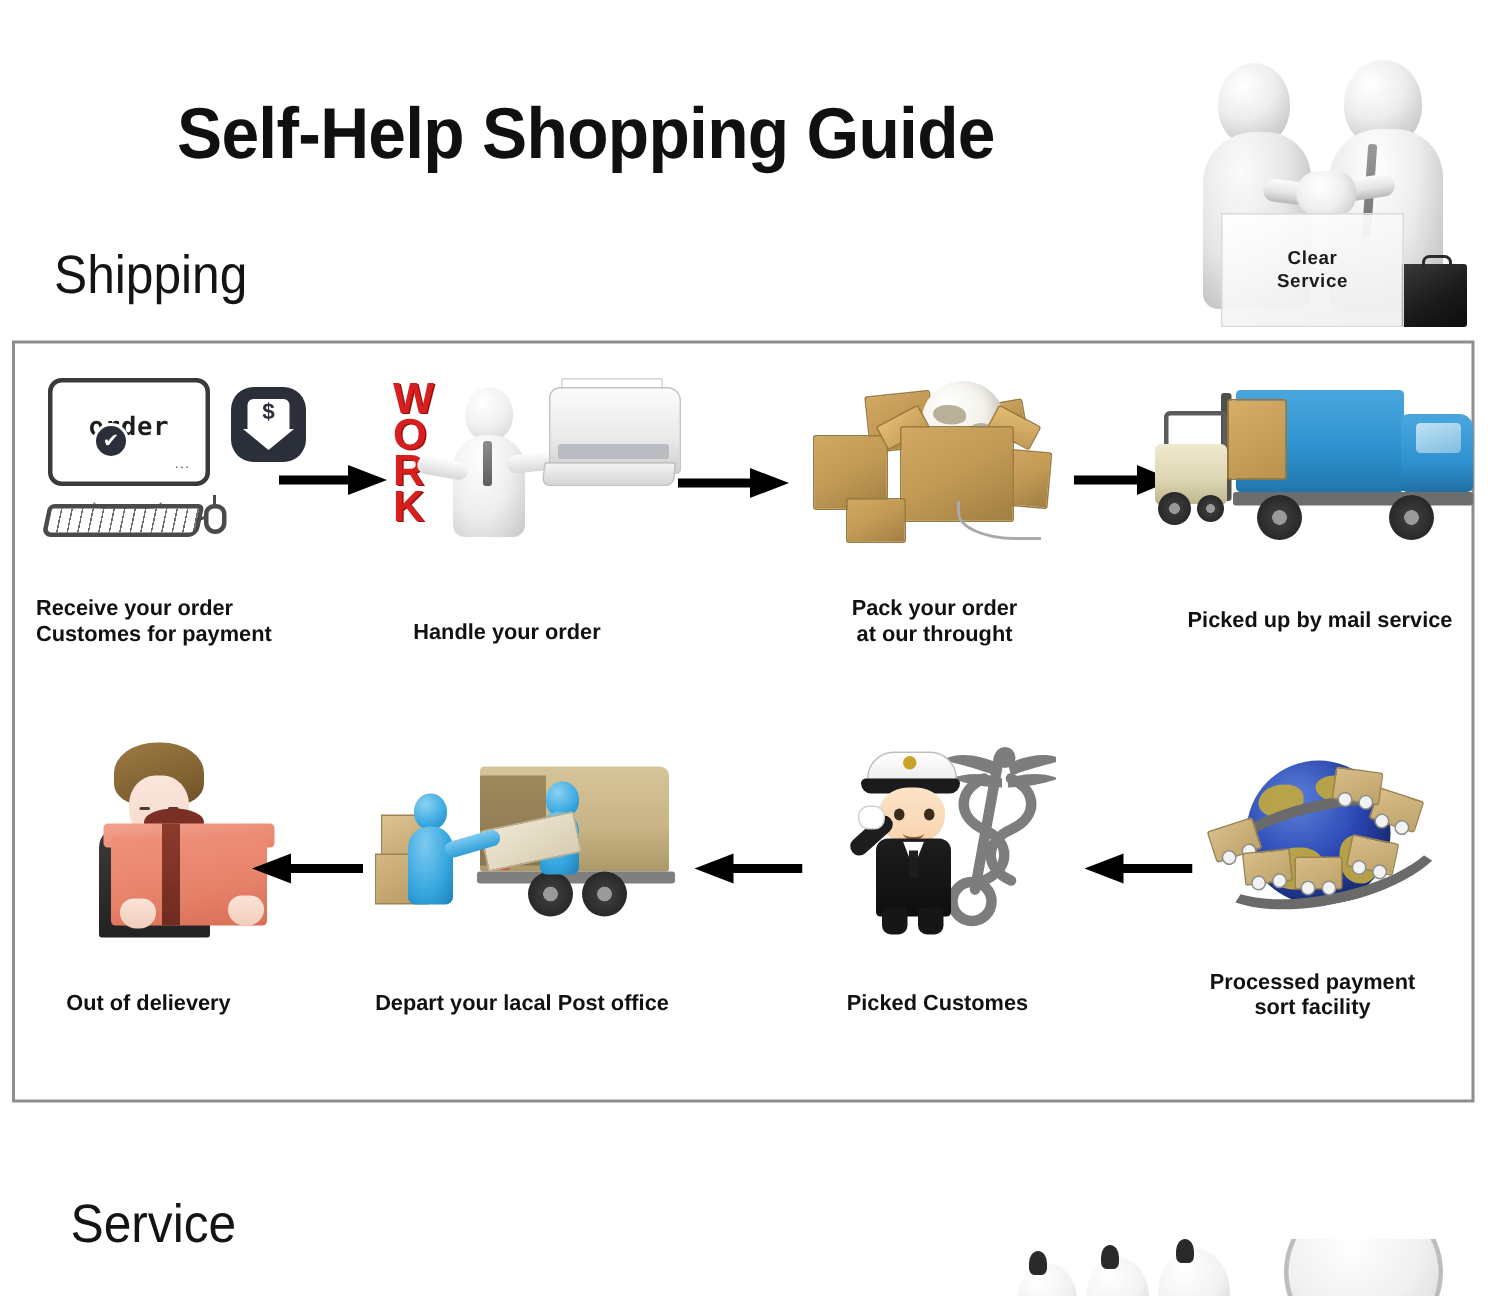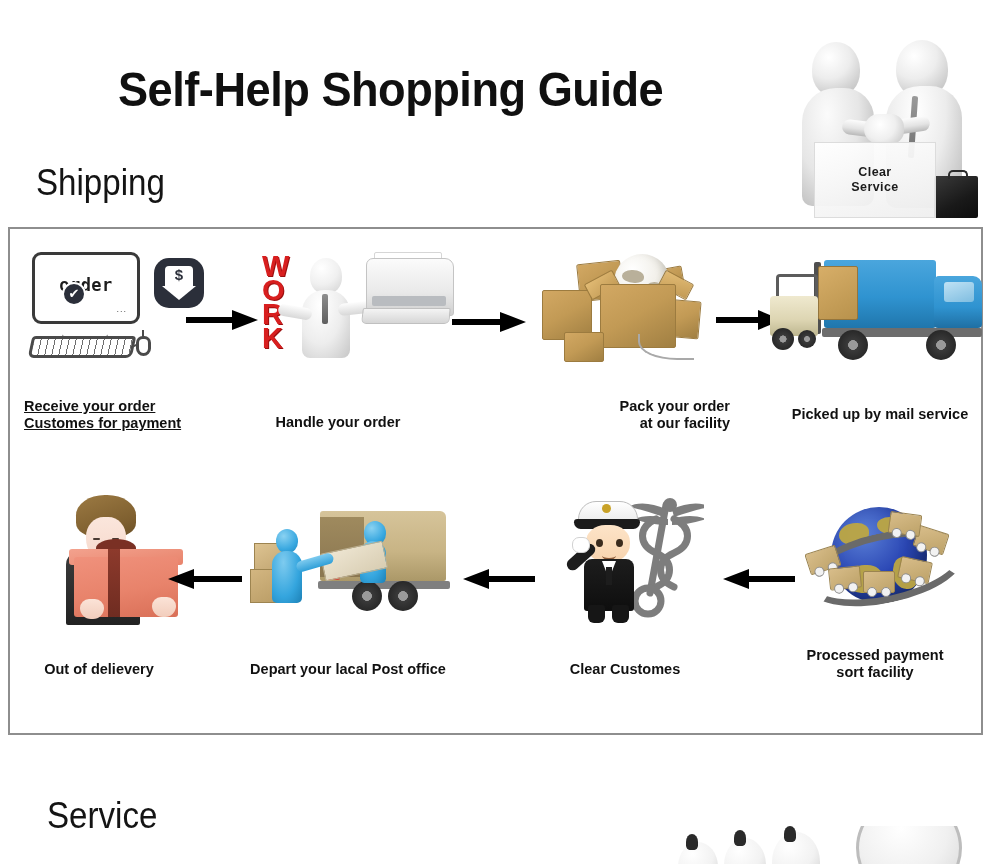--- a/index.html
+++ b/index.html
@@ -656,21 +656,21 @@
       <div class="mon-keyboard"></div>
       <div class="mon-mouse"></div>
       <div class="pay-badge">
         <div class="pay-arrow-body"></div>
         <div class="pay-arrow-tip"></div>
         <div class="pay-dollar">$</div>
       </div>
       <div class="pay-check">✔</div>
     </div>
   </div>
-  <div class="step-label left-align" style="left:10px; top:150px;text-decoration:underline;">
+  <div class="step-label left-align" style="left:10px; top:150px;">
     <div>Receive your order</div>
     <div>Customes for payment</div>
   </div>
 </div>
 
 <div class="arrow" id="arrow-1">
   <svg viewBox="0 0 72 34" width="72" height="34" aria-hidden="true">
     <path d="M0 14 H46 V7 L72 17 L46 27 V20 H0 Z" fill="#000000"></path>
     <path d="M46 17 L58 11 L58 23 Z" fill="#ffffff" opacity="0"></path>
   </svg>
@@ -715,23 +715,23 @@
       <div class="bx b1"></div>
       <div class="bx b4"></div>
       <div class="globe-small"></div>
       <div class="bx-flap-l"></div>
       <div class="bx-flap-r"></div>
       <div class="bx b3"></div>
       <div class="bx b5"></div>
       <div class="box-cord"></div>
     </div>
   </div>
-  <div class="step-label" style="left:12px; top:150px;text-align:right;">
+  <div class="step-label" style="left:0px; top:150px;">
     <div>Pack your order</div>
-    <div>at our facility</div>
+    <div>at our throught</div>
   </div>
 </div>
 
 <div class="arrow" id="arrow-3">
   <svg viewBox="0 0 66 34" width="66" height="34" aria-hidden="true">
     <path d="M0 14 H42 V7 L66 17 L42 27 V20 H0 Z" fill="#000000"></path>
   </svg>
 </div>
 
 <div class="step" id="step-pickup">
@@ -843,21 +843,21 @@
       <div class="co-body"></div>
       <div class="co-shirt"></div>
       <div class="co-tie"></div>
       <div class="co-arm"></div>
       <div class="co-glove"></div>
       <div class="co-leg co-leg-l"></div>
       <div class="co-leg co-leg-r"></div>
     </div>
   </div>
   <div class="step-label" style="left:0px; top:166px;">
-    <div>Clear Customes</div>
+    <div>Picked Customes</div>
   </div>
 </div>
 
 <div class="arrow" id="arrow-4">
   <svg viewBox="0 0 72 34" width="72" height="34" aria-hidden="true">
     <path d="M72 14 H26 V7 L0 17 L26 27 V20 H72 Z" fill="#000000"></path>
   </svg>
 </div>
 
 <div class="step" id="step-sort">

